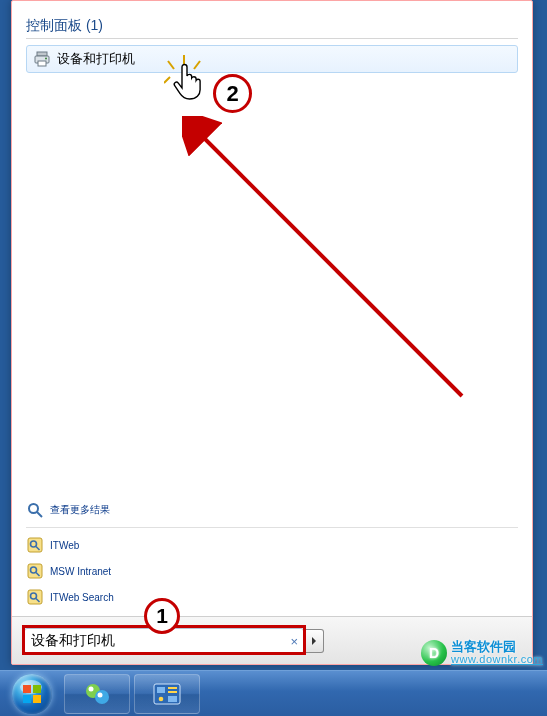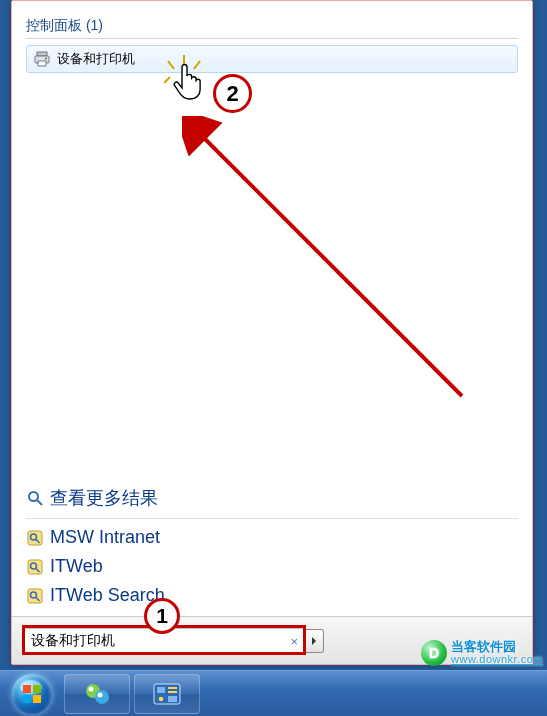--- a/index.html
+++ b/index.html
@@ -81,21 +81,21 @@
   left: 14px;
   bottom: 54px;
   right: 14px;
 }
 .link-row {
   display: flex;
   align-items: center;
   padding: 4px 0;
   color: #0a3a8a;
   cursor: pointer;
-  font-size: 18px;
+  font-size: 10px;
 }
 .link-row .licon { width: 18px; height: 18px; margin-right: 6px; display:flex;align-items:center;justify-content:center; }
 .divider { border-top: 1px solid #e0e0e0; margin: 4px 0; }
 .search-bar {
   position: absolute;
   bottom: 0; left: 0; right: 0;
   height: 48px;
   background: linear-gradient(#f7f7f7,#e4e4e4);
   border-top: 1px solid #cfcfcf;
   display: flex;
@@ -279,31 +279,31 @@
       </div>
       <div class="divider"></div>
       <div class="link-row">
         <span class="licon">
           <svg width="16" height="16" viewBox="0 0 16 16">
               <rect x="1" y="1" width="14" height="14" rx="2" fill="#f7e08a" stroke="#c2a030"></rect>
               <circle cx="6.5" cy="7" r="3" fill="none" stroke="#3b6fab" stroke-width="1.6"></circle>
               <line x1="9" y1="9.5" x2="12.5" y2="13" stroke="#3b6fab" stroke-width="1.6"></line>
             </svg>
         </span>
-        <span>MSW Intranet</span>
+        <span>ITWeb</span>
       </div>
       <div class="link-row">
         <span class="licon">
           <svg width="16" height="16" viewBox="0 0 16 16">
               <rect x="1" y="1" width="14" height="14" rx="2" fill="#f7e08a" stroke="#c2a030"></rect>
               <circle cx="6.5" cy="7" r="3" fill="none" stroke="#3b6fab" stroke-width="1.6"></circle>
               <line x1="9" y1="9.5" x2="12.5" y2="13" stroke="#3b6fab" stroke-width="1.6"></line>
             </svg>
         </span>
-        <span>ITWeb</span>
+        <span>MSW Intranet</span>
       </div>
       <div class="link-row">
         <span class="licon">
           <svg width="16" height="16" viewBox="0 0 16 16">
               <rect x="1" y="1" width="14" height="14" rx="2" fill="#f7e08a" stroke="#c2a030"></rect>
               <circle cx="6.5" cy="7" r="3" fill="none" stroke="#3b6fab" stroke-width="1.6"></circle>
               <line x1="9" y1="9.5" x2="12.5" y2="13" stroke="#3b6fab" stroke-width="1.6"></line>
             </svg>
         </span>
         <span>ITWeb Search</span>

